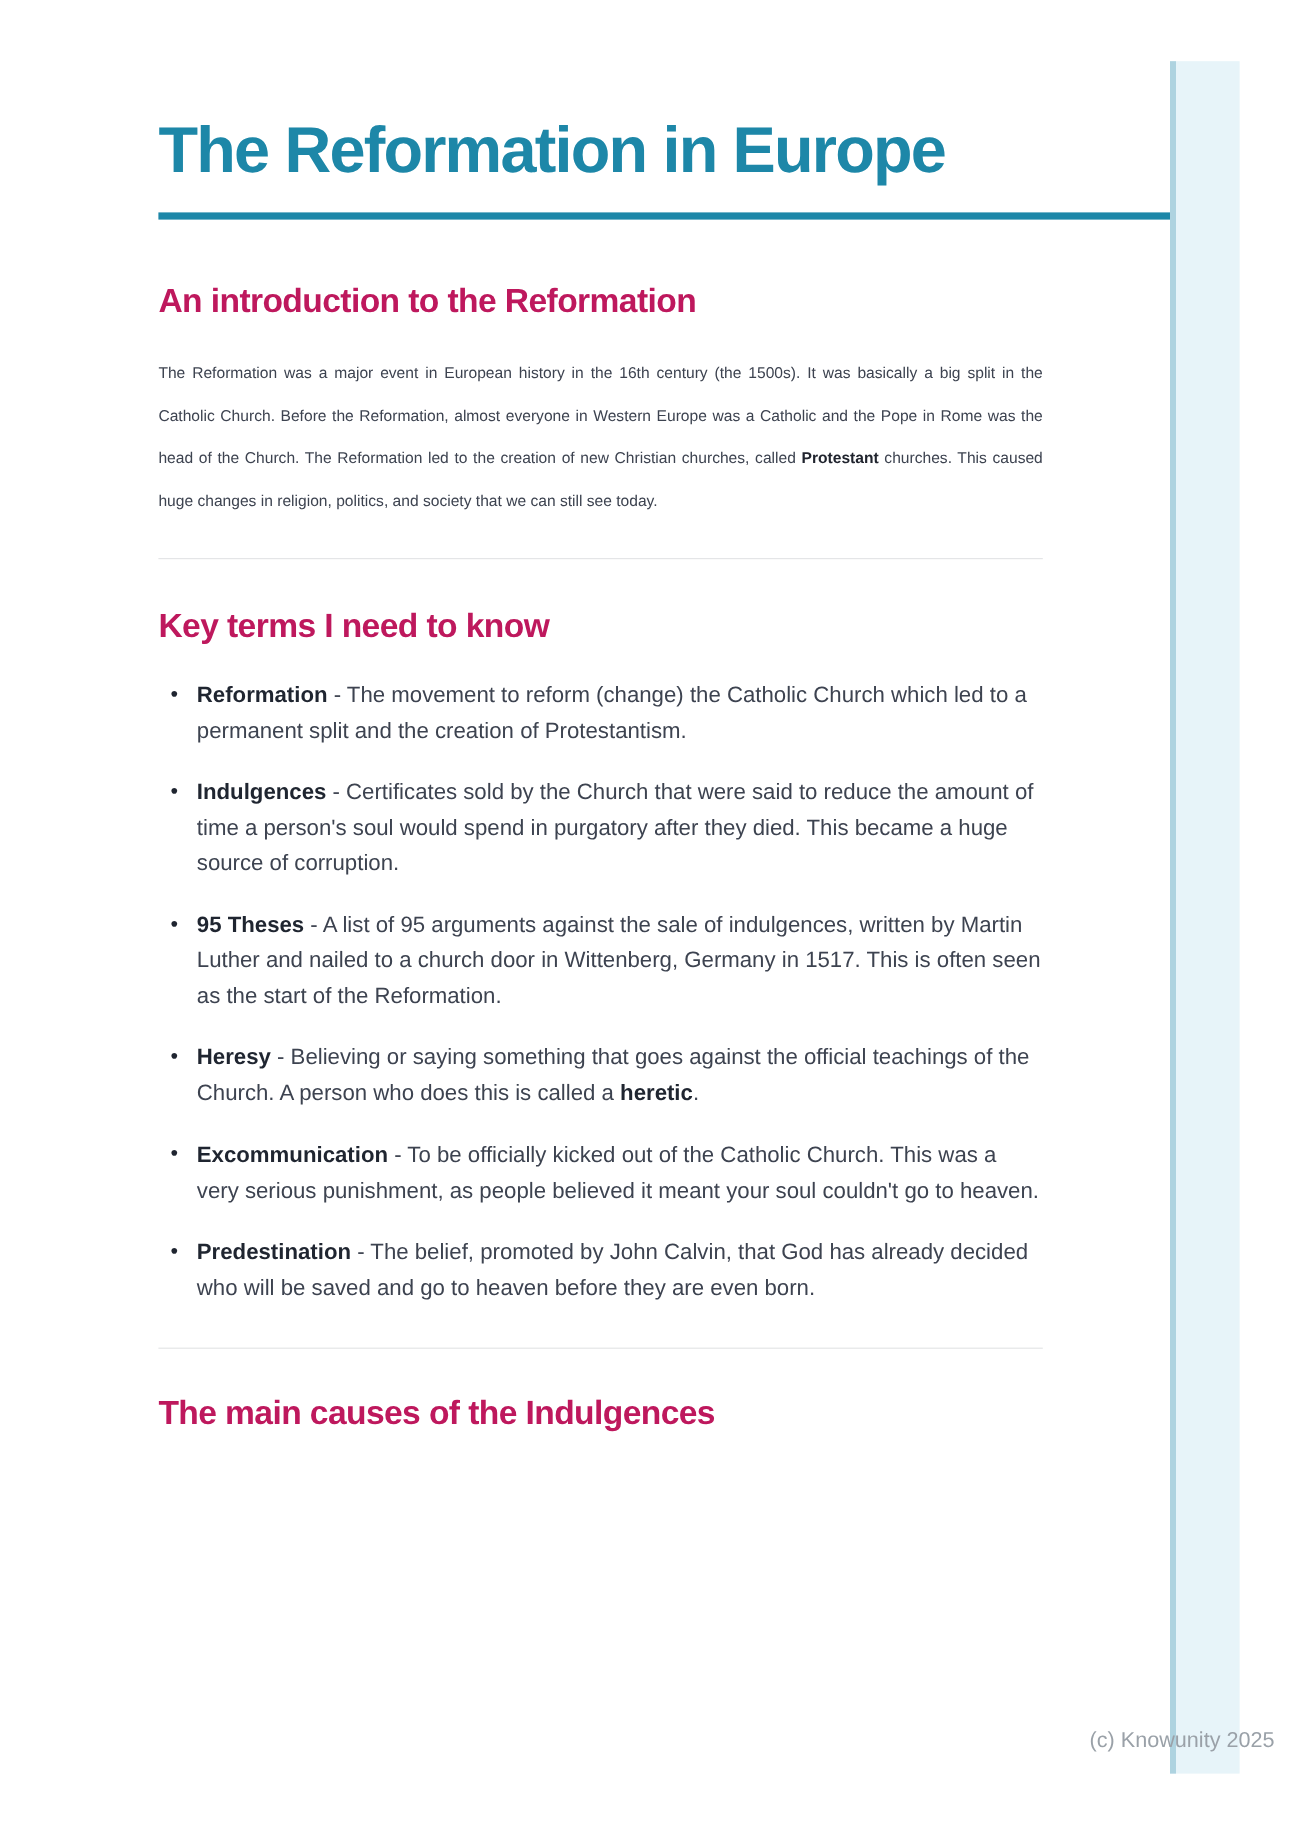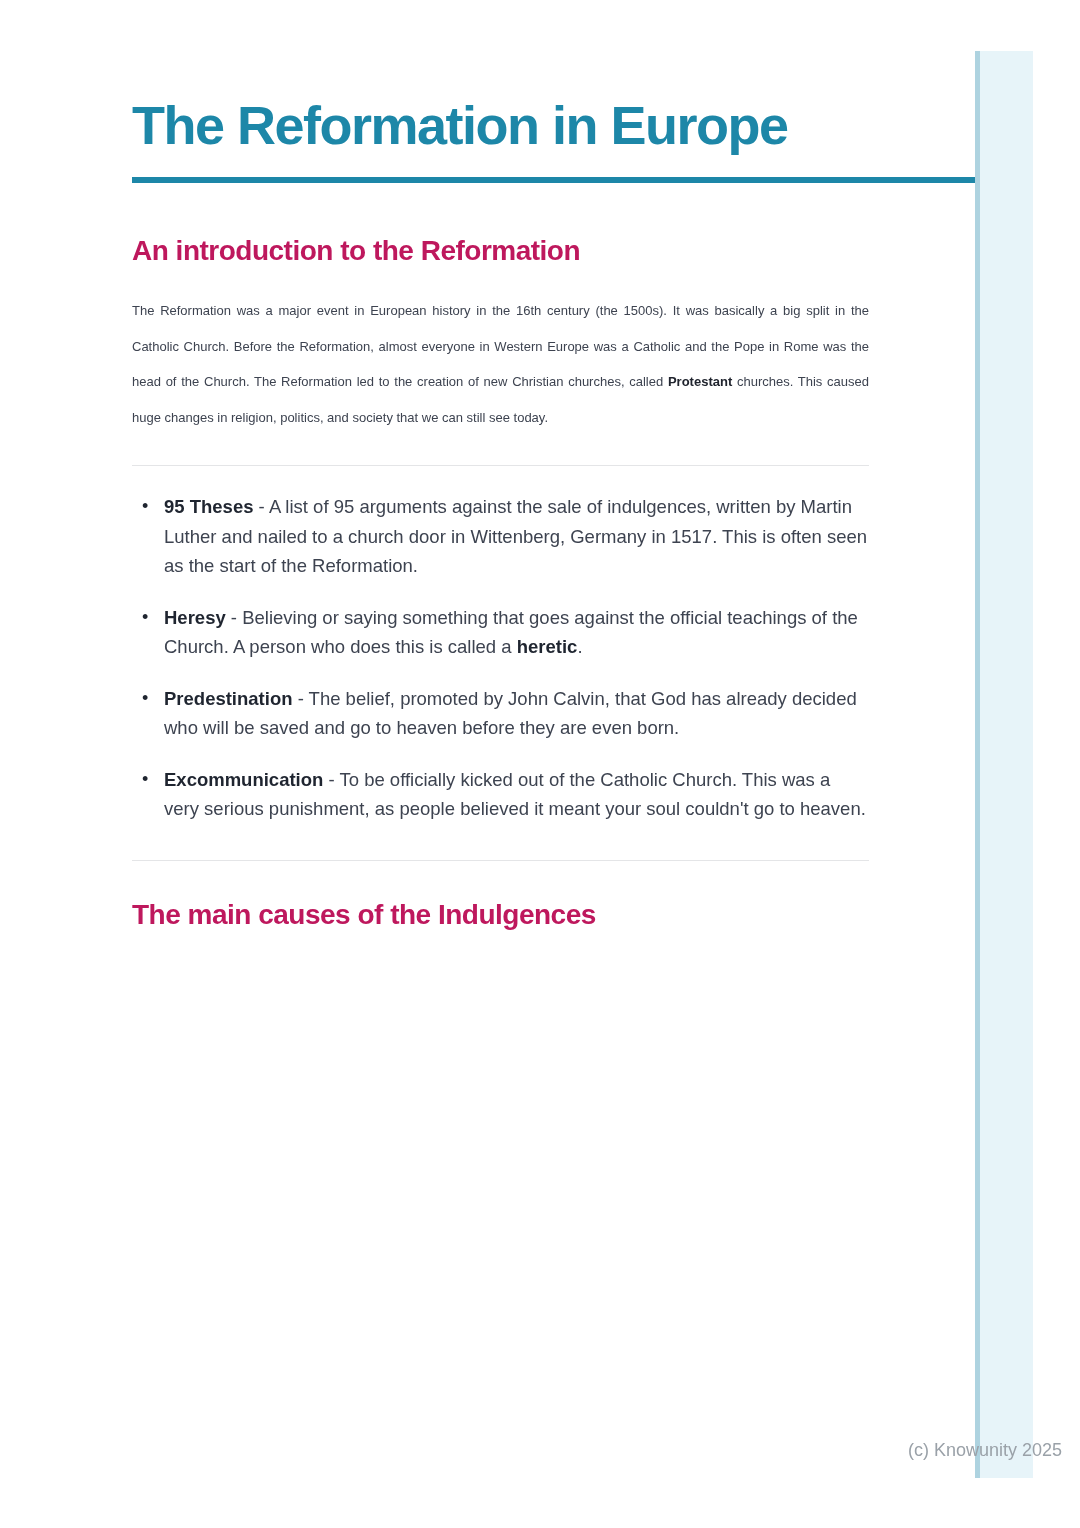--- a/index.html
+++ b/index.html
@@ -72,26 +72,29 @@
 
     <h1 class="doc-title">The Reformation in Europe</h1>
     <div class="title-rule"></div>
 
     <h2 class="section-heading intro-heading">An introduction to the Reformation</h2>
 
     <p class="intro-para"><span>The Reformation was a major event in European history in the 16th century (the 1500s). It was basically a big split in the Catholic Church. Before the Reformation, almost everyone in Western Europe was a Catholic and the Pope in Rome was the head of the Church. The Reformation led to the creation of new Christian churches, called </span><b>Protestant</b><span> churches. This caused huge changes in religion, politics, and society that we can still see today.</span></p>
 
     <div class="divider d1"></div>
 
+    <h2 class="section-heading terms-heading">Key terms I need to know</h2>
 
     <ul class="terms-list">
+      <li><b>Reformation</b><span> - The movement to reform (change) the Catholic Church which led to a permanent split and the creation of Protestantism.</span><b></b><span></span></li>
+      <li><b>Indulgences</b><span> - Certificates sold by the Church that were said to reduce the amount of time a person's soul would spend in purgatory after they died. This became a huge source of corruption.</span><b></b><span></span></li>
       <li><b>95 Theses</b><span> - A list of 95 arguments against the sale of indulgences, written by Martin Luther and nailed to a church door in Wittenberg, Germany in 1517. This is often seen as the start of the Reformation.</span><b></b><span></span></li>
       <li><b>Heresy</b><span> - Believing or saying something that goes against the official teachings of the Church. A person who does this is called a </span><b>heretic</b><span>.</span></li>
+      <li><b>Excommunication</b><span> - To be officially kicked out of the Catholic Church. This was a very serious punishment, as people believed it meant your soul couldn't go to heaven.</span><b></b><span></span></li>
       <li><b>Predestination</b><span> - The belief, promoted by John Calvin, that God has already decided who will be saved and go to heaven before they are even born.</span><b></b><span></span></li>
-      <li><b>Excommunication</b><span> - To be officially kicked out of the Catholic Church. This was a very serious punishment, as people believed it meant your soul couldn't go to heaven.</span><b></b><span></span></li>
     </ul>
 
     <div class="divider d2"></div>
 
     <h2 class="section-heading causes-heading">The main causes of the Indulgences</h2>
 
   </div>
 
   <div class="footer-note">(c) Knowunity 2025</div>
 

